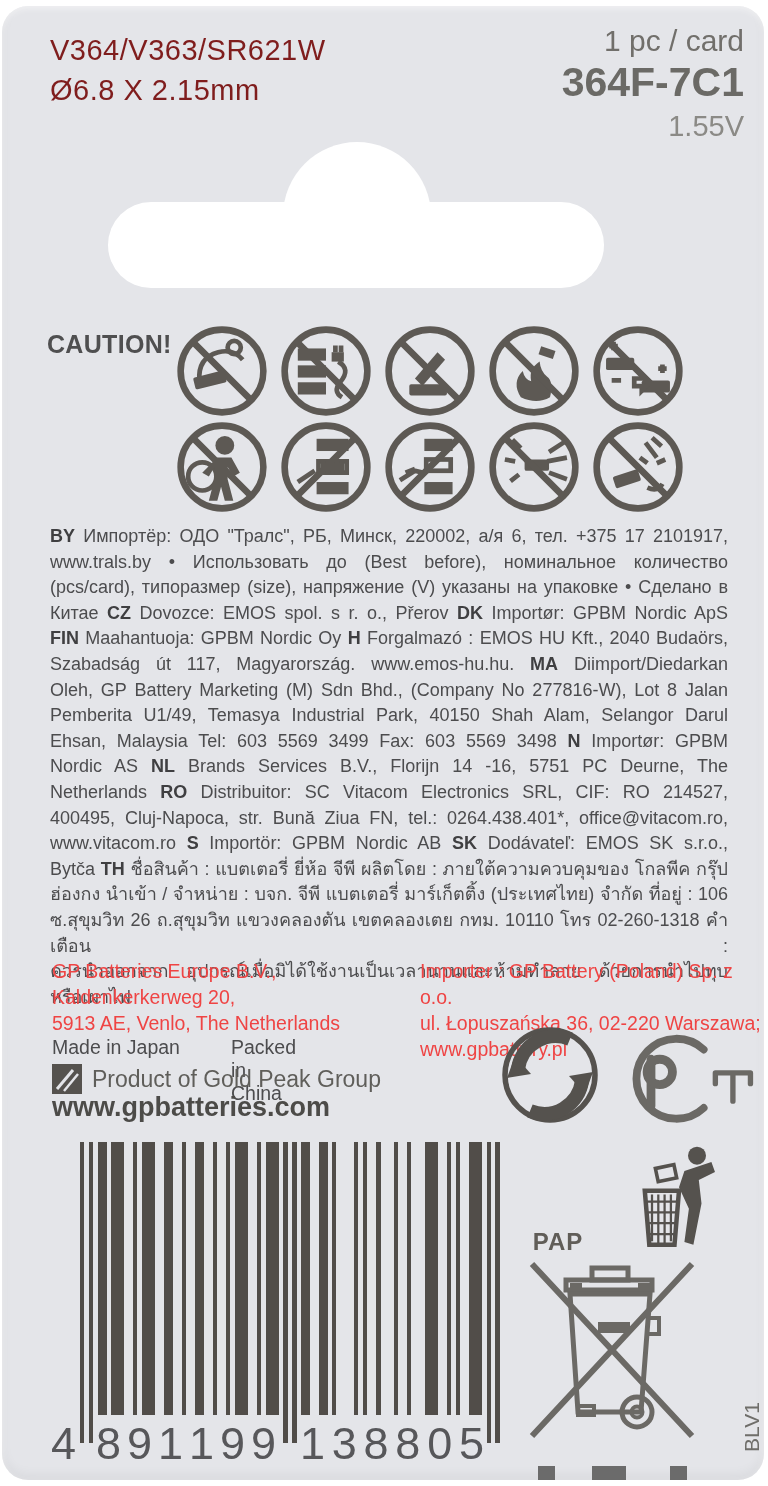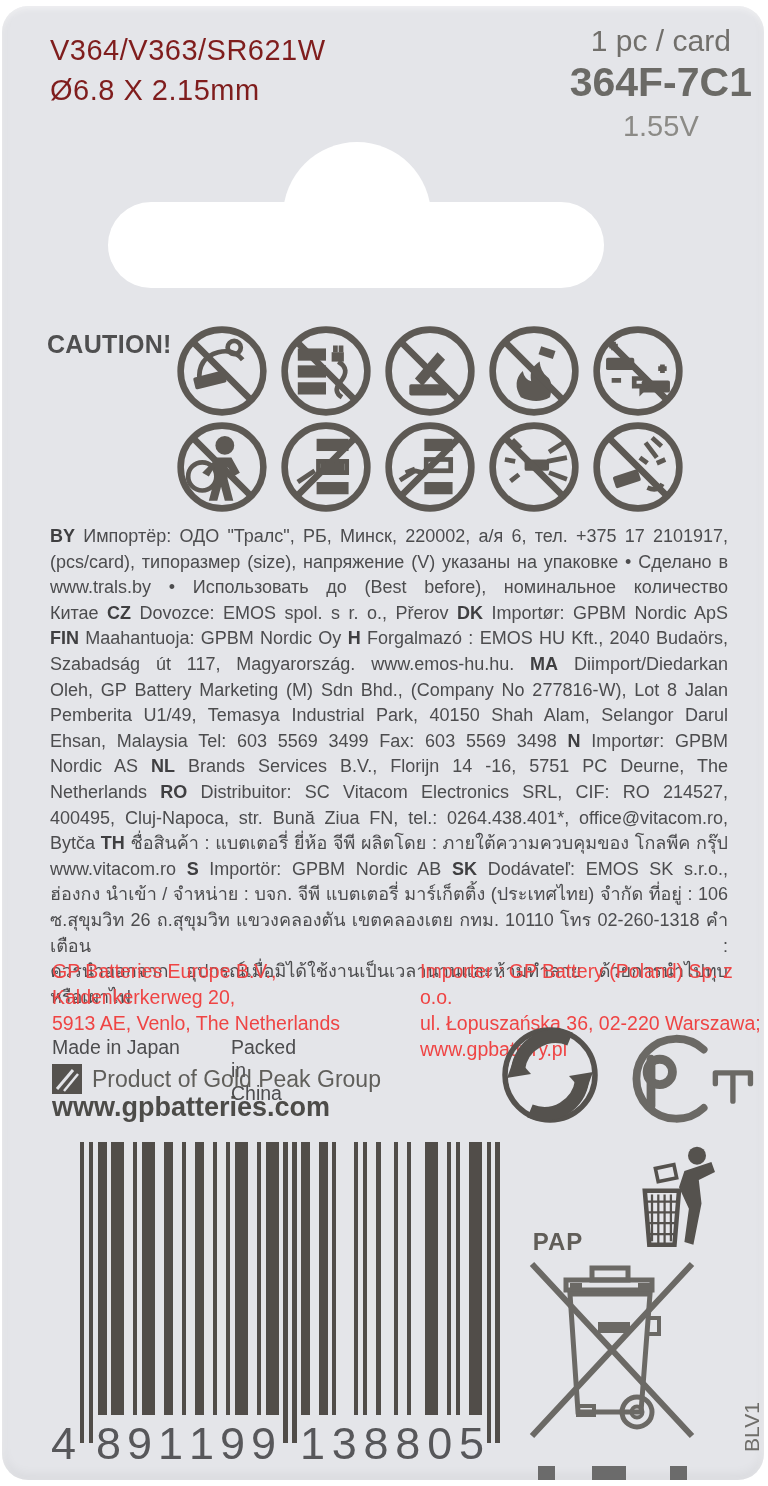--- a/index.html
+++ b/index.html
@@ -3,21 +3,21 @@
 <meta charset="utf-8">
 <style>
   html,body{margin:0;padding:0;background:#ffffff;}
   #stage{position:relative;width:768px;height:1486px;background:#ffffff;overflow:hidden;
          font-family:"Liberation Sans","DejaVu Sans",sans-serif;color:#4e4e4f;}
   #card{position:absolute;left:2px;top:6px;width:762px;height:1474px;background:#e4e5e9;
         border-radius:26px;box-shadow:inset 0 -5px 12px rgba(0,0,0,.05), inset 0 2px 6px rgba(255,255,255,.6);}
   .abs{position:absolute;}
   
   .hleft{left:50px;top:30px;font-size:29px;color:#7f1d1d;letter-spacing:.5px;line-height:40px;}
-  .hright{right:16px;top:24px;text-align:center;color:#716f6b;}
+  .hright{right:24px;top:24px;text-align:right;color:#716f6b;}
   .hr1{font-size:30px;line-height:34px;}
   .hr2{font-size:41px;font-weight:bold;line-height:48px;color:#6b6a66;}
   .hr3{font-size:29px;line-height:40px;color:#8b8a86;}
   
   #slot-rect{left:108px;top:202px;width:496px;height:86px;background:#fff;border-radius:43px;}
   #slot-bump{left:283px;top:142px;width:148px;height:90px;background:#fff;border-radius:74px 74px 0 0;}
   
   #caution-label{left:47px;top:330px;font-size:25px;font-weight:bold;color:#4f4f50;letter-spacing:.3px;}
   .icon-row{position:absolute;left:175px;width:520px;height:94px;display:flex;gap:10px;}
   #icon-row-1{top:324px;} #icon-row-2{top:420px;}
@@ -161,33 +161,33 @@
           <style>.f{stroke:none;}</style>
           <circle cx="50" cy="50" r="44" fill="none" stroke-width="7"></circle>
           <rect x="24" y="56" width="28" height="13" rx="2" transform="rotate(-18 38 62)" class="f"></rect>
           <path d="M58 24l12 16M65 19l10 9M52 40l8 6M70 46l9-4M60 72q11 5 16-4" fill="none"></path>
           <path d="M19 19 L81 81" fill="none" stroke-width="7"></path>
         </svg></div>
     </div>
 
   <div id="legal" class="abs">
       <div class="legal-line"><b>BY</b><span> Импортёр: ОДО "Тралс", РБ, Минск, 220002, а/я 6, тел. +375 17 2101917,</span></div>
+      <div class="legal-line"><span>www.trals.by • Использовать до (Best before), номинальное количество</span></div>
       <div class="legal-line"><span>(pcs/card), типоразмер (size), напряжение (V) указаны на упаковке • Сделано в</span></div>
-      <div class="legal-line"><span>www.trals.by • Использовать до (Best before), номинальное количество</span></div>
       <div class="legal-line"><span>Китае </span><b>CZ</b><span> Dovozce: EMOS spol. s r. o., Přerov </span><b>DK</b><span> Importør: GPBM Nordic ApS</span></div>
       <div class="legal-line"><b>FIN</b><span> Maahantuoja: GPBM Nordic Oy </span><b>H</b><span> Forgalmazó : EMOS HU Kft., 2040 Budaörs,</span></div>
       <div class="legal-line"><span>Szabadság út 117, Magyarország. www.emos-hu.hu. </span><b>MA</b><span> Diimport/Diedarkan</span></div>
       <div class="legal-line"><span>Oleh, GP Battery Marketing (M) Sdn Bhd., (Company No 277816-W), Lot 8 Jalan</span></div>
       <div class="legal-line"><span>Pemberita U1/49, Temasya Industrial Park, 40150 Shah Alam, Selangor Darul</span></div>
       <div class="legal-line"><span>Ehsan, Malaysia Tel: 603 5569 3499 Fax: 603 5569 3498 </span><b>N</b><span> Importør: GPBM</span></div>
       <div class="legal-line"><span>Nordic AS </span><b>NL</b><span> Brands Services B.V., Florijn 14 -16, 5751 PC Deurne, The</span></div>
       <div class="legal-line"><span>Netherlands </span><b>RO</b><span> Distribuitor: SC Vitacom Electronics SRL, CIF: RO 214527,</span></div>
       <div class="legal-line"><span>400495, Cluj-Napoca, str. Bună Ziua FN, tel.: 0264.438.401*, office@vitacom.ro,</span></div>
+      <div class="legal-line"><span>www.vitacom.ro </span><b>S</b><span> Importör: GPBM Nordic AB </span><b>SK</b><span> Dodávateľ: EMOS SK s.r.o.,</span></div>
       <div class="legal-line"><span>Bytča </span><b>TH</b><span> ชื่อสินค้า : แบตเตอรี่ ยี่ห้อ จีพี ผลิตโดย : ภายใต้ความควบคุมของ โกลพีค กรุ๊ป</span></div>
-      <div class="legal-line"><span>www.vitacom.ro </span><b>S</b><span> Importör: GPBM Nordic AB </span><b>SK</b><span> Dodávateľ: EMOS SK s.r.o.,</span></div>
       <div class="legal-line"><span>ฮ่องกง นำเข้า / จำหน่าย : บจก. จีพี แบตเตอรี่ มาร์เก็ตติ้ง (ประเทศไทย) จำกัด ที่อยู่ : 106</span></div>
       <div class="legal-line"><span>ซ.สุขุมวิท 26 ถ.สุขุมวิท แขวงคลองตัน เขตคลองเตย กทม. 10110 โทร 02-260-1318 คำเตือน :</span></div>
       <div class="legal-line"><span>ควรนำออกจาก อุปกรณ์เมื่อมิได้ใช้งานเป็นเวลานานและห้ามทำลาย ด้วยการนำไปทุบหรือเผาไฟ</span></div>
     </div>
 
   <div id="addr-left" class="abs addr">
     <div>GP Batteries Europe B.V.,</div>
     <div>Kaldenkerkerweg 20,</div>
     <div>5913 AE, Venlo, The Netherlands</div>
   </div>

